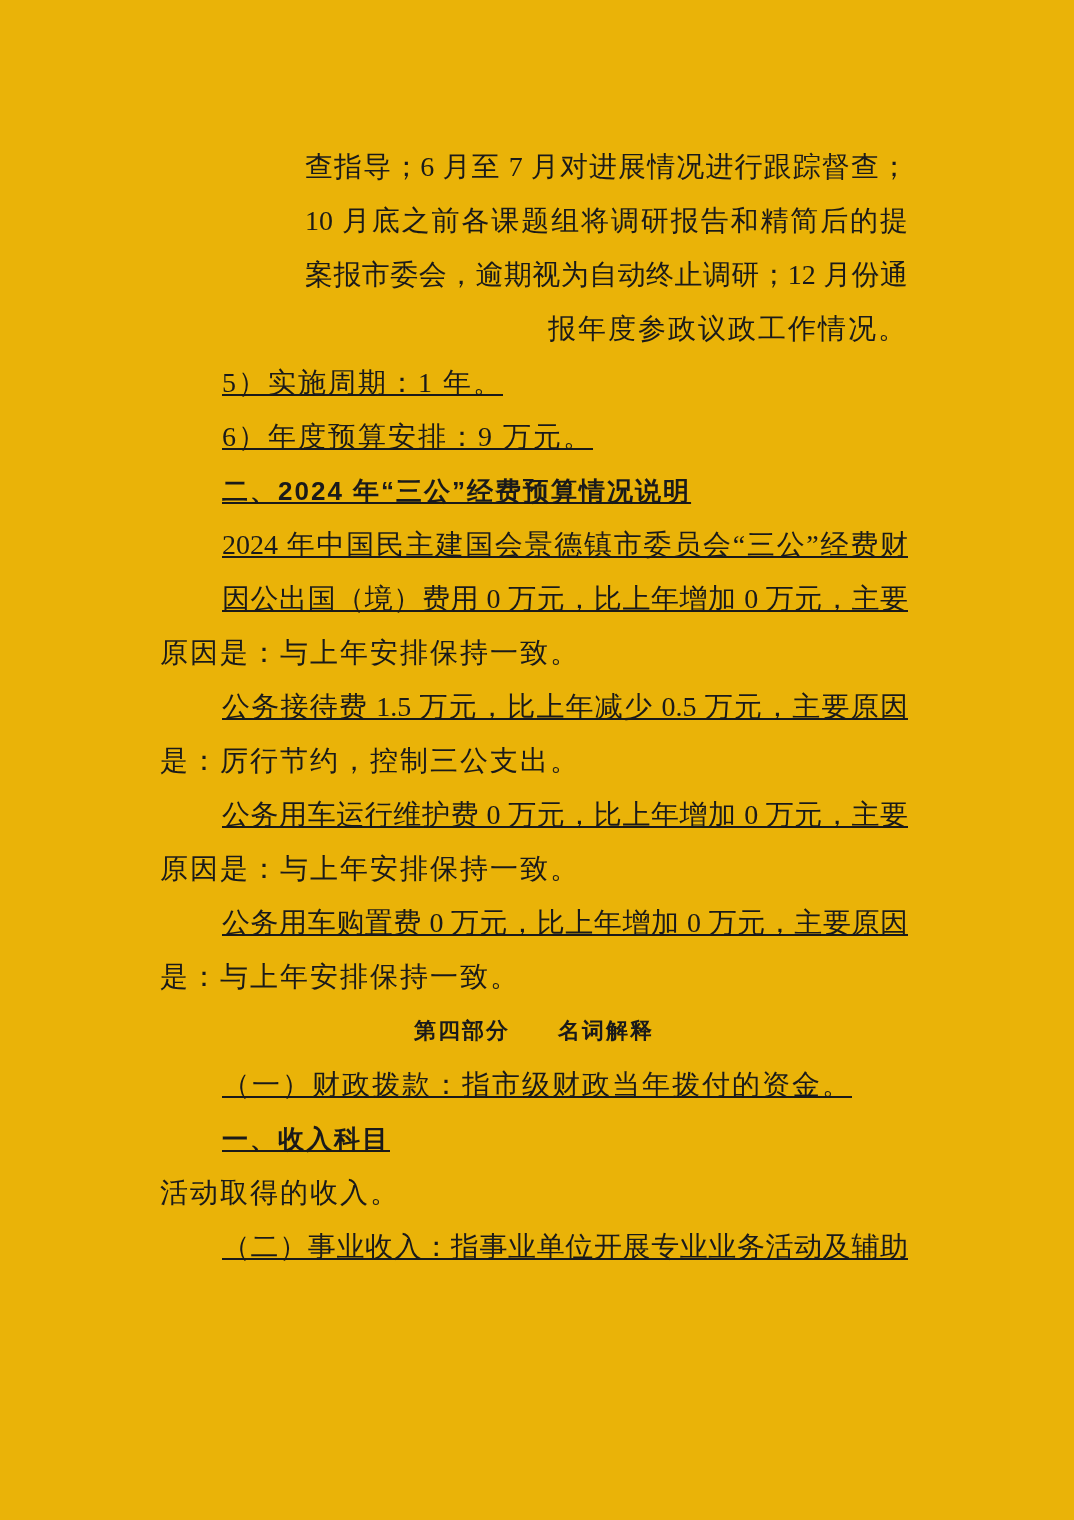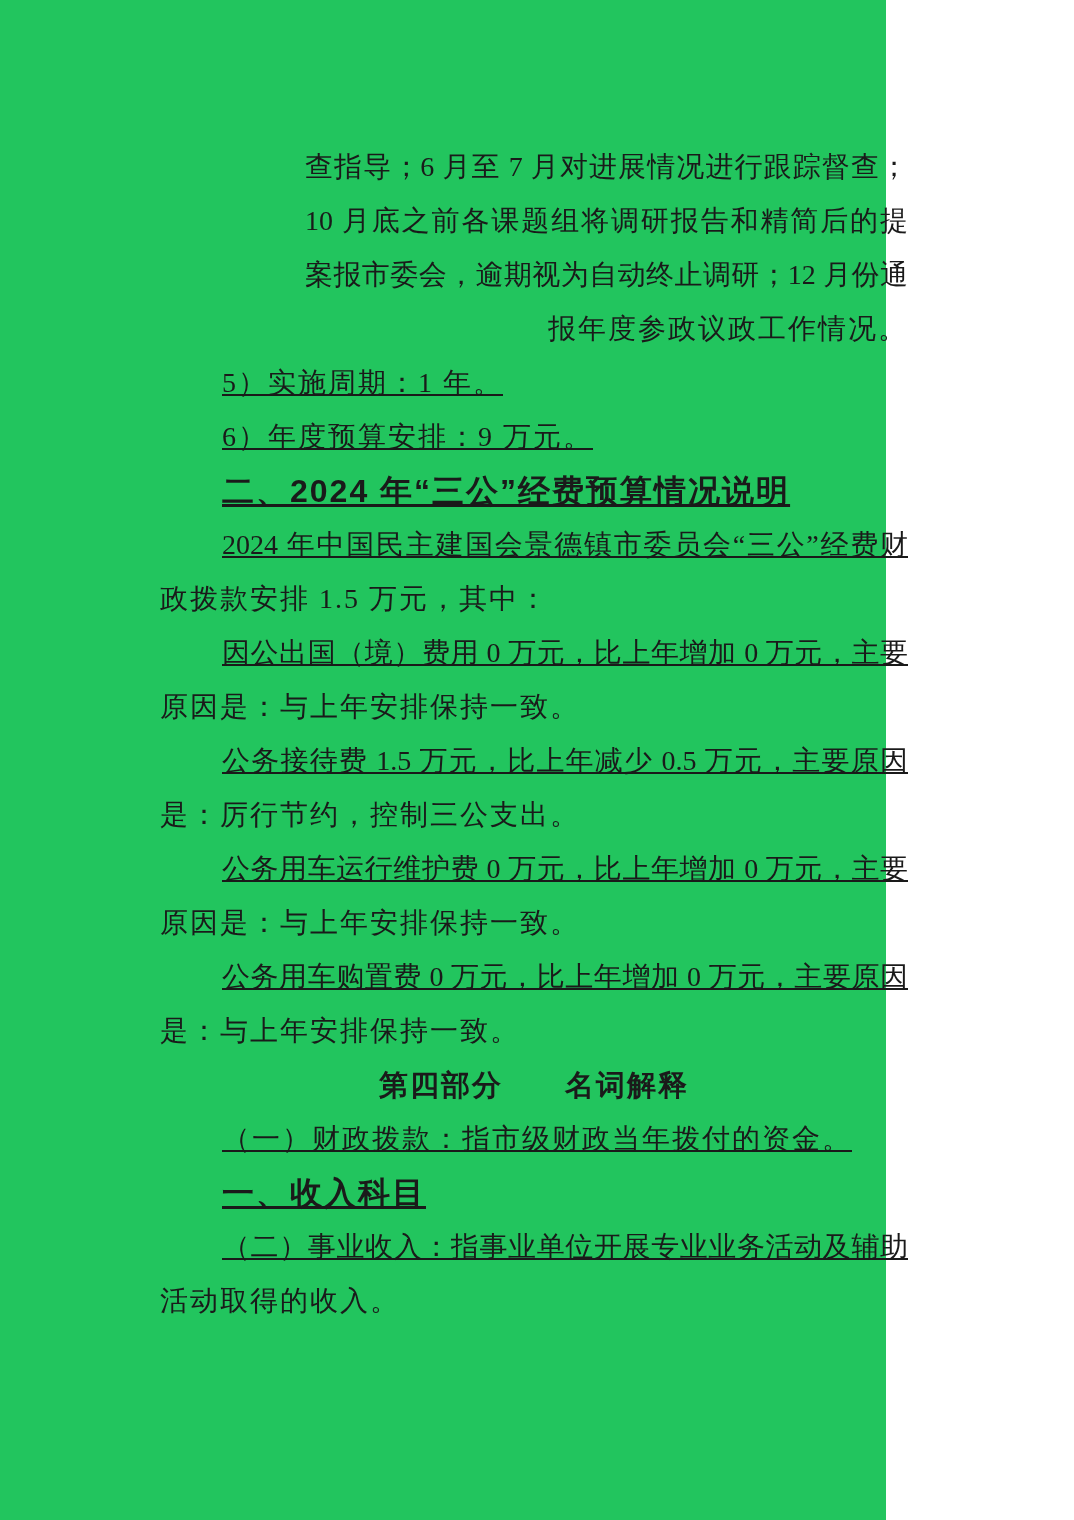--- a/index.html
+++ b/index.html
@@ -11,23 +11,23 @@
     width: 1074px;
     height: 1520px;
     position: relative;
     overflow: hidden;
     font-family: "Liberation Serif", "DejaVu Serif", serif;
     color: #1a1a1a;
   }
   .doc-page {
     position: absolute;
     left: 0; top: 0;
-    width: 886px;
+    width: 1074px;
     height: 1520px;
-    background: #22c55e;
+    background: #eab308;
   }
   .doc-body {
     position: absolute;
     left: 160px;
     top: 140px;
     width: 748px;
   }
   .line {
     font-size: 28px;
     line-height: 54px;
@@ -42,55 +42,54 @@
   .full {
     white-space: normal;
     letter-spacing: 0;
     text-align: justify;
     text-align-last: justify;
   }
   
   .h2 {
     font-family: "Liberation Sans", "DejaVu Sans", sans-serif;
     font-weight: bold;
-    font-size: 32px;
+    font-size: 26px;
     letter-spacing: 2px;
   }
   .h1 {
     font-family: "Liberation Sans", "DejaVu Sans", sans-serif;
     font-weight: bold;
-    font-size: 29px;
+    font-size: 22px;
     letter-spacing: 2px;
   }
   .center {
     text-align: center;
     padding-left: 0;
   }
 </style>
 </head>
 <body>
 
 <div class="doc-page">
   <div class="doc-body">
     <div class="line cont full">查指导；6 月至 7 月对进展情况进行跟踪督查；</div>
     <div class="line cont full">10 月底之前各课题组将调研报告和精简后的提</div>
     <div class="line cont full">案报市委会，逾期视为自动终止调研；12 月份通</div>
     <div class="line cont">报年度参政议政工作情况。</div>
     <div class="line ind2">5）实施周期：1 年。</div>
     <div class="line ind2">6）年度预算安排：9 万元。</div>
     <div class="line ind2 h2">二、2024 年“三公”经费预算情况说明</div>
     <div class="line ind2 full">2024 年中国民主建国会景德镇市委员会“三公”经费财</div>
-    <div class="line">政拨款安排 1.5 万元，其中：</div>
     <div class="line ind2 full">因公出国（境）费用 0 万元，比上年增加 0 万元，主要</div>
     <div class="line">原因是：与上年安排保持一致。</div>
     <div class="line ind2 full">公务接待费 1.5 万元，比上年减少 0.5 万元，主要原因</div>
     <div class="line">是：厉行节约，控制三公支出。</div>
     <div class="line ind2 full">公务用车运行维护费 0 万元，比上年增加 0 万元，主要</div>
     <div class="line">原因是：与上年安排保持一致。</div>
     <div class="line ind2 full">公务用车购置费 0 万元，比上年增加 0 万元，主要原因</div>
     <div class="line">是：与上年安排保持一致。</div>
     <div class="line center h1">第四部分　　名词解释</div>
     <div class="line ind2">（一）财政拨款：指市级财政当年拨付的资金。</div>
     <div class="line ind2 h2">一、收入科目</div>
+    <div class="line">活动取得的收入。</div>
     <div class="line ind2 full">（二）事业收入：指事业单位开展专业业务活动及辅助</div>
-    <div class="line">活动取得的收入。</div>
   </div>
 </div>
 
 </body></html>

